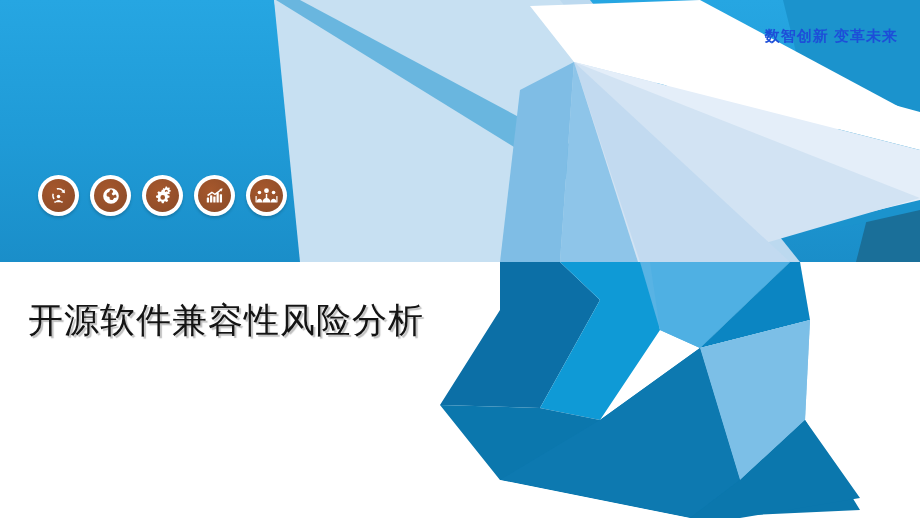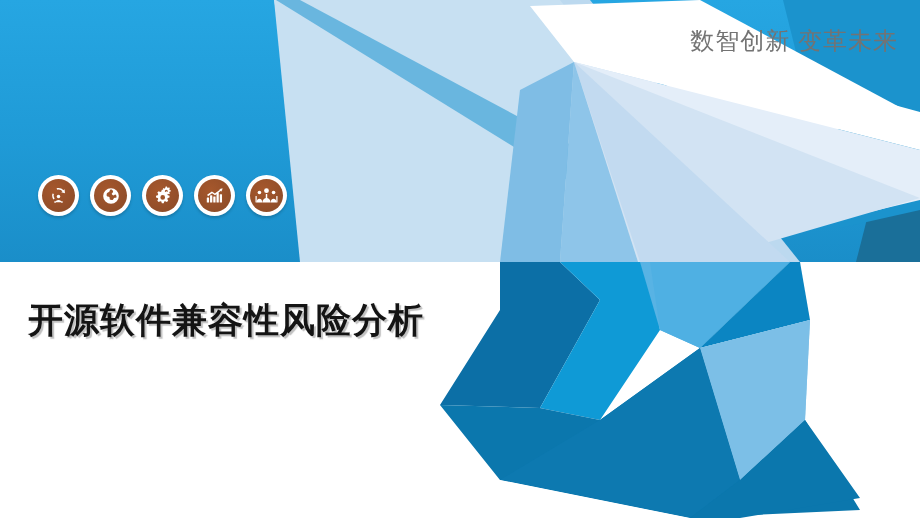--- a/index.html
+++ b/index.html
@@ -26,26 +26,26 @@
     width: 920px;
     height: 518px;
     display: block;
   }
 
   
   .tagline {
     position: absolute;
     top: 27px;
     right: 22px;
-    color: #737373;
-    font-size: 24px;
+    color: #1d4ed8;
+    font-size: 15px;
     letter-spacing: 1px;
     line-height: 1.2;
     white-space: nowrap;
-    font-weight: 400;
+    font-weight: 700;
     z-index: 5;
   }
 
   
   .icon-row {
     position: absolute;
     left: 38px;
     top: 175px;
     display: flex;
     gap: 11px;
@@ -74,21 +74,21 @@
     color: #ffffff;
   }
   .icon-inner svg { display: block; }
 
   
   .title {
     position: absolute;
     left: 28px;
     top: 297px;
     font-size: 35px;
-    font-weight: bold;
+    font-weight: normal;
     color: #141414;
     letter-spacing: 1px;
     text-shadow: 2px 2px 1px rgba(140,140,140,0.55);
     white-space: nowrap;
     z-index: 6;
   }
 </style>
 </head>
 <body>
 

